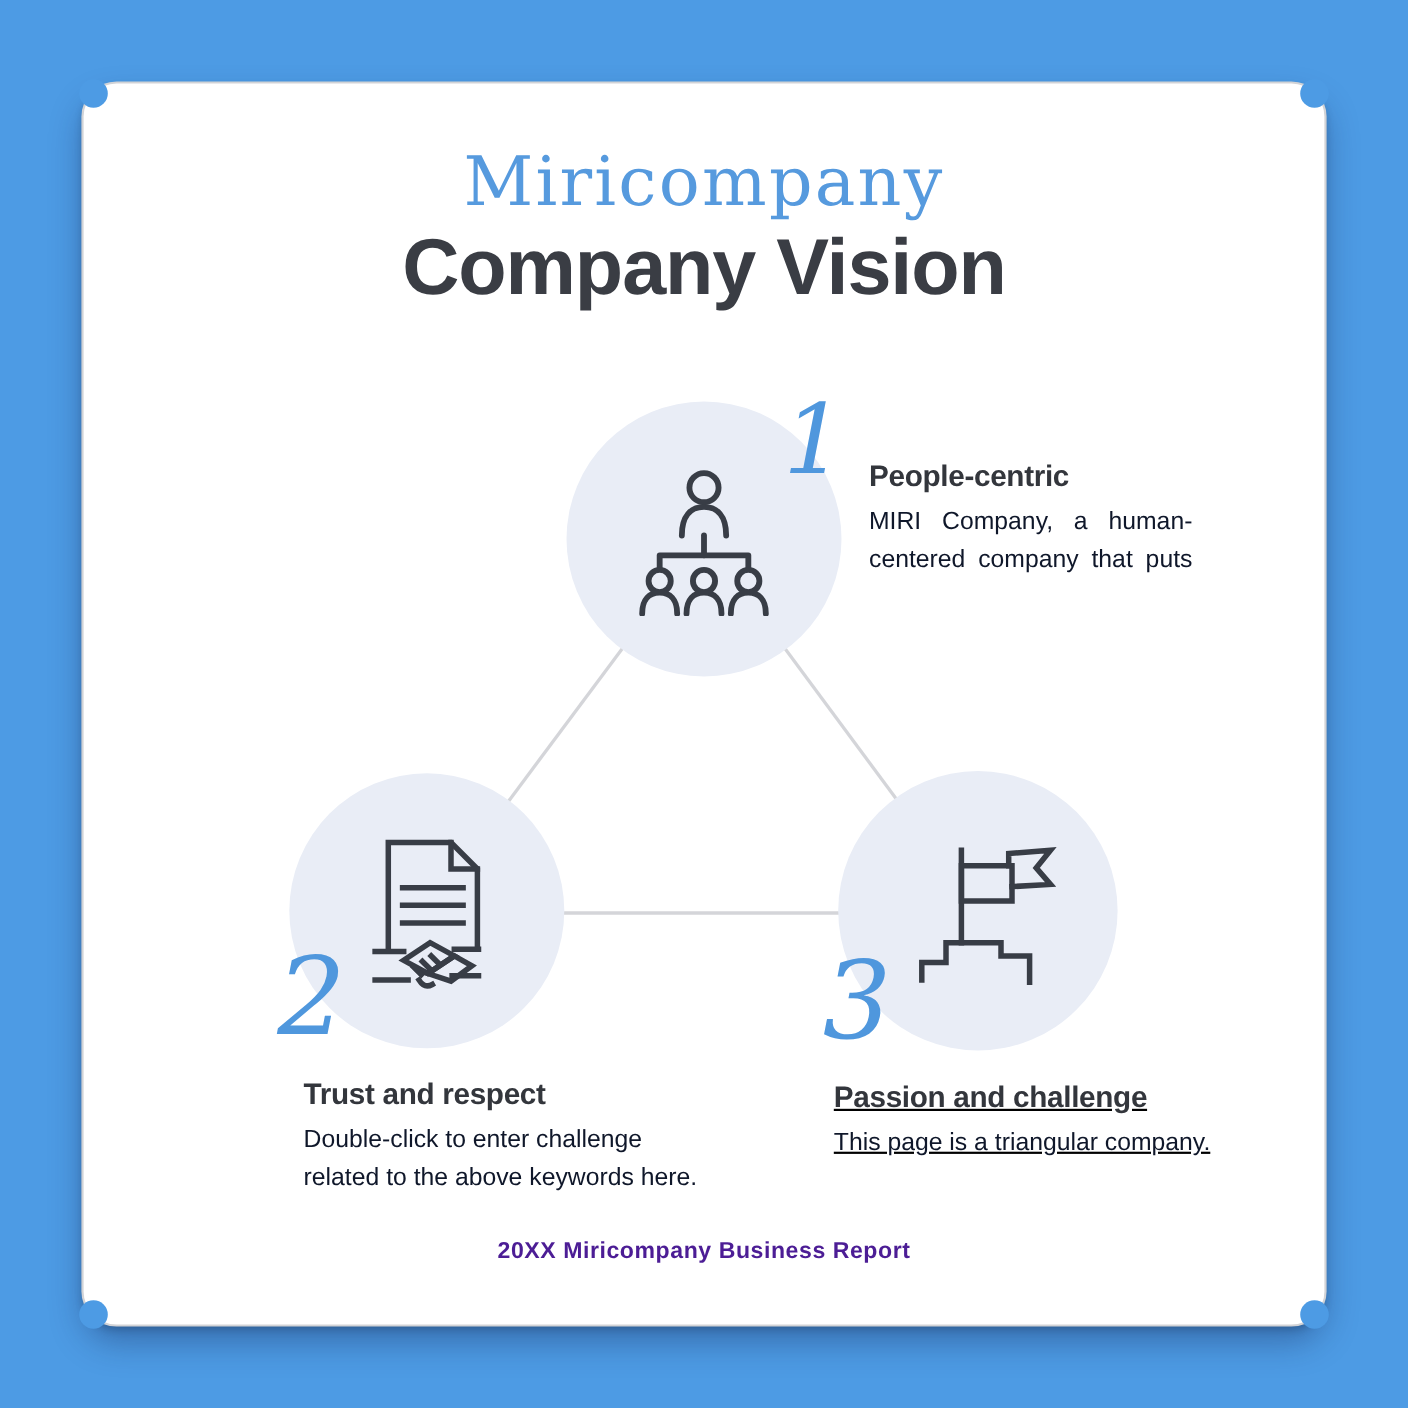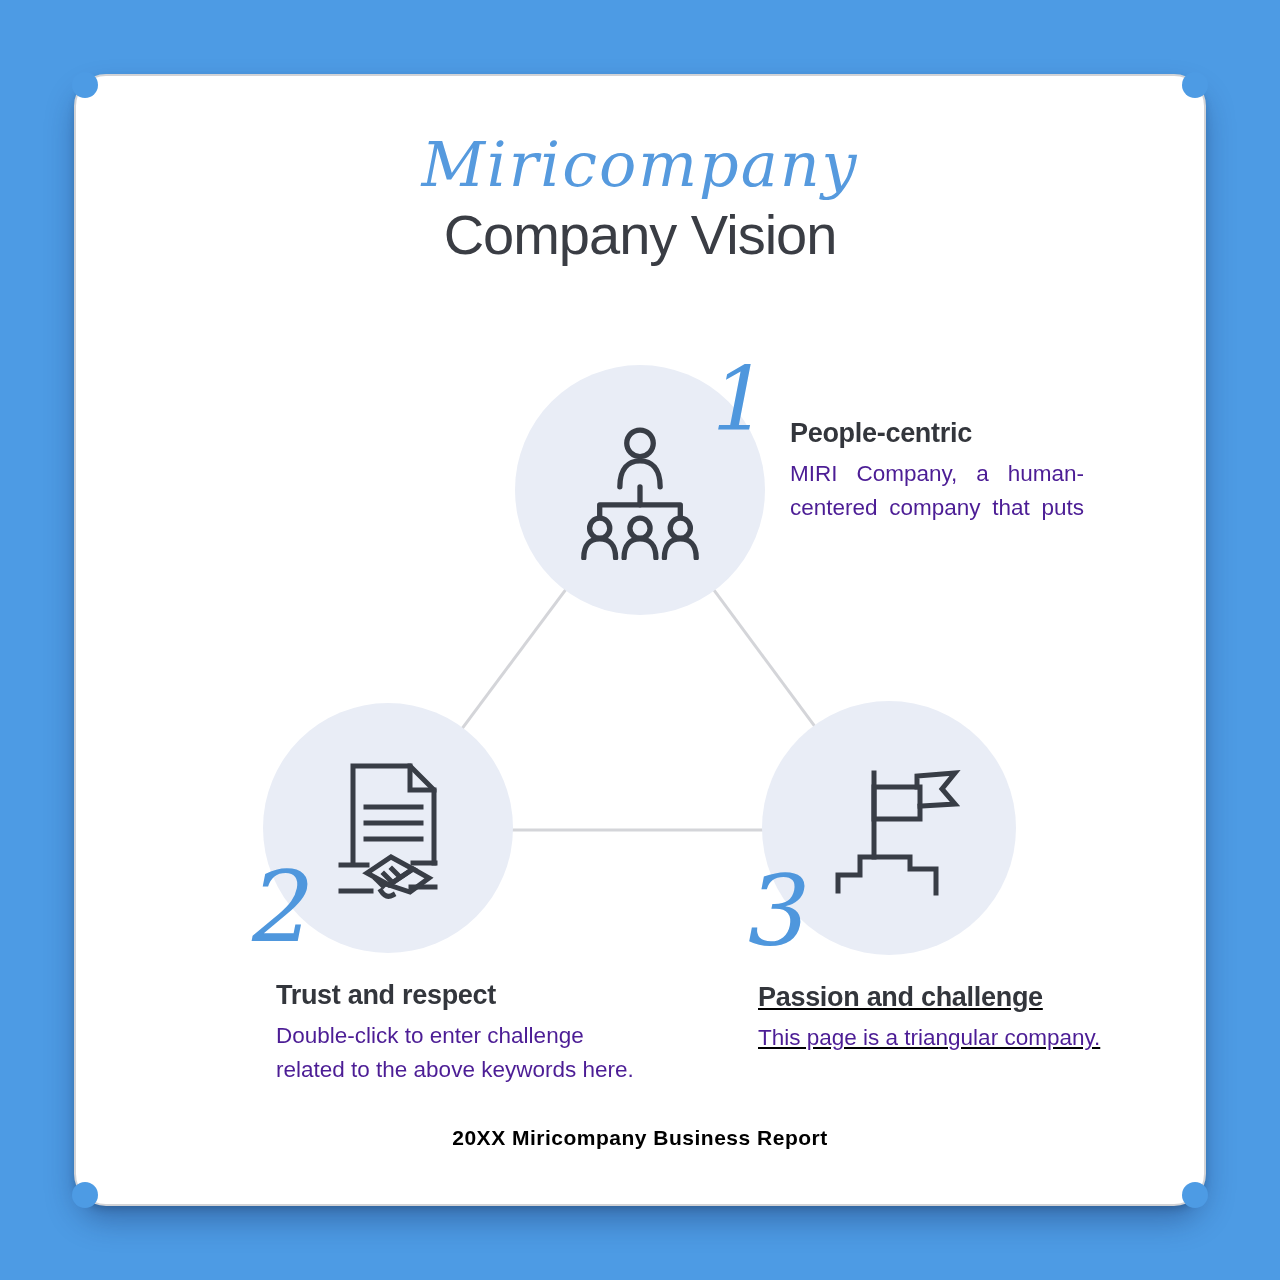--- a/index.html
+++ b/index.html
@@ -10,24 +10,24 @@
   .card{position:absolute;left:76px;top:76px;width:1128px;height:1128px;background:#ffffff;
         border-radius:30px;
         box-shadow:0 0 0 2px #d2d3d6, 0 16px 30px rgba(20,40,90,.38), 0 4px 8px rgba(0,0,0,.22);}
   .notch{position:absolute;width:26px;height:26px;border-radius:50%;background:#4d9be4;}
   .notch.tl{left:72px;top:72px;}
   .notch.tr{left:1182px;top:72px;}
   .notch.bl{left:72px;top:1182px;}
   .notch.br{left:1182px;top:1182px;}
 
   .brand-script{position:absolute;left:0;top:128px;width:1280px;text-align:center;
-        font-family:"DejaVu Serif",serif;font-style:italic;font-weight:400;
+        font-family:"DejaVu Serif",serif;font-weight:400;
         font-size:62px;color:#569ade;letter-spacing:2px;}
   .page-title{position:absolute;left:0;top:202px;width:1280px;text-align:center;
-        font-size:56px;font-weight:400;color:#3a3d44;letter-spacing:-1px;}
+        font-size:72px;font-weight:700;color:#3a3d44;letter-spacing:-1px;}
 
   .connectors{position:absolute;left:0;top:0;width:1280px;height:1280px;}
   .connectors line{stroke:#d4d5d9;stroke-width:3;}
 
   .bubble{position:absolute;border-radius:50%;background:#e9edf6;display:flex;
         align-items:center;justify-content:center;}
   .bubble.c1{left:515px;top:365px;width:250px;height:250px;}
   .bubble.c2{left:263px;top:703px;width:250px;height:250px;}
   .bubble.c3{left:762px;top:701px;width:254px;height:254px;}
   .iconsvg{fill:none;stroke:#383d46;stroke-width:5;stroke-linecap:round;stroke-linejoin:round;}
@@ -37,25 +37,25 @@
         color:#4f97dd;line-height:1;}
   .num.n1{left:712px;top:356px;font-size:88px;}
   .num.n2{left:252px;top:858px;font-size:98px;}
   .num.n3{left:748px;top:862px;font-size:98px;}
 
   .block{position:absolute;}
   .block.b1{left:790px;top:418px;width:294px;}
   .block.b2{left:276px;top:980px;width:400px;}
   .block.b3{left:758px;top:982px;width:420px;text-decoration:underline;}
   .block h2{margin:0 0 8px 0;font-size:27px;font-weight:700;color:#33363c;letter-spacing:-.3px;}
-  .body-line{font-size:22.5px;color:#4c1d95;line-height:34px;}
+  .body-line{font-size:22.5px;color:#0f172a;line-height:34px;}
   .body-line.jline{text-align:justify;text-align-last:justify;}
 
   .footer{position:absolute;left:0;top:1126px;width:1280px;text-align:center;
-        font-size:21px;font-weight:600;color:#000000;letter-spacing:.5px;}
+        font-size:21px;font-weight:600;color:#4c1d95;letter-spacing:.5px;}
 </style>
 </head>
 <body>
 
 <div class="stage">
 
   <div class="card"></div>
   <div class="notch tl"></div>
   <div class="notch tr"></div>
   <div class="notch bl"></div>

